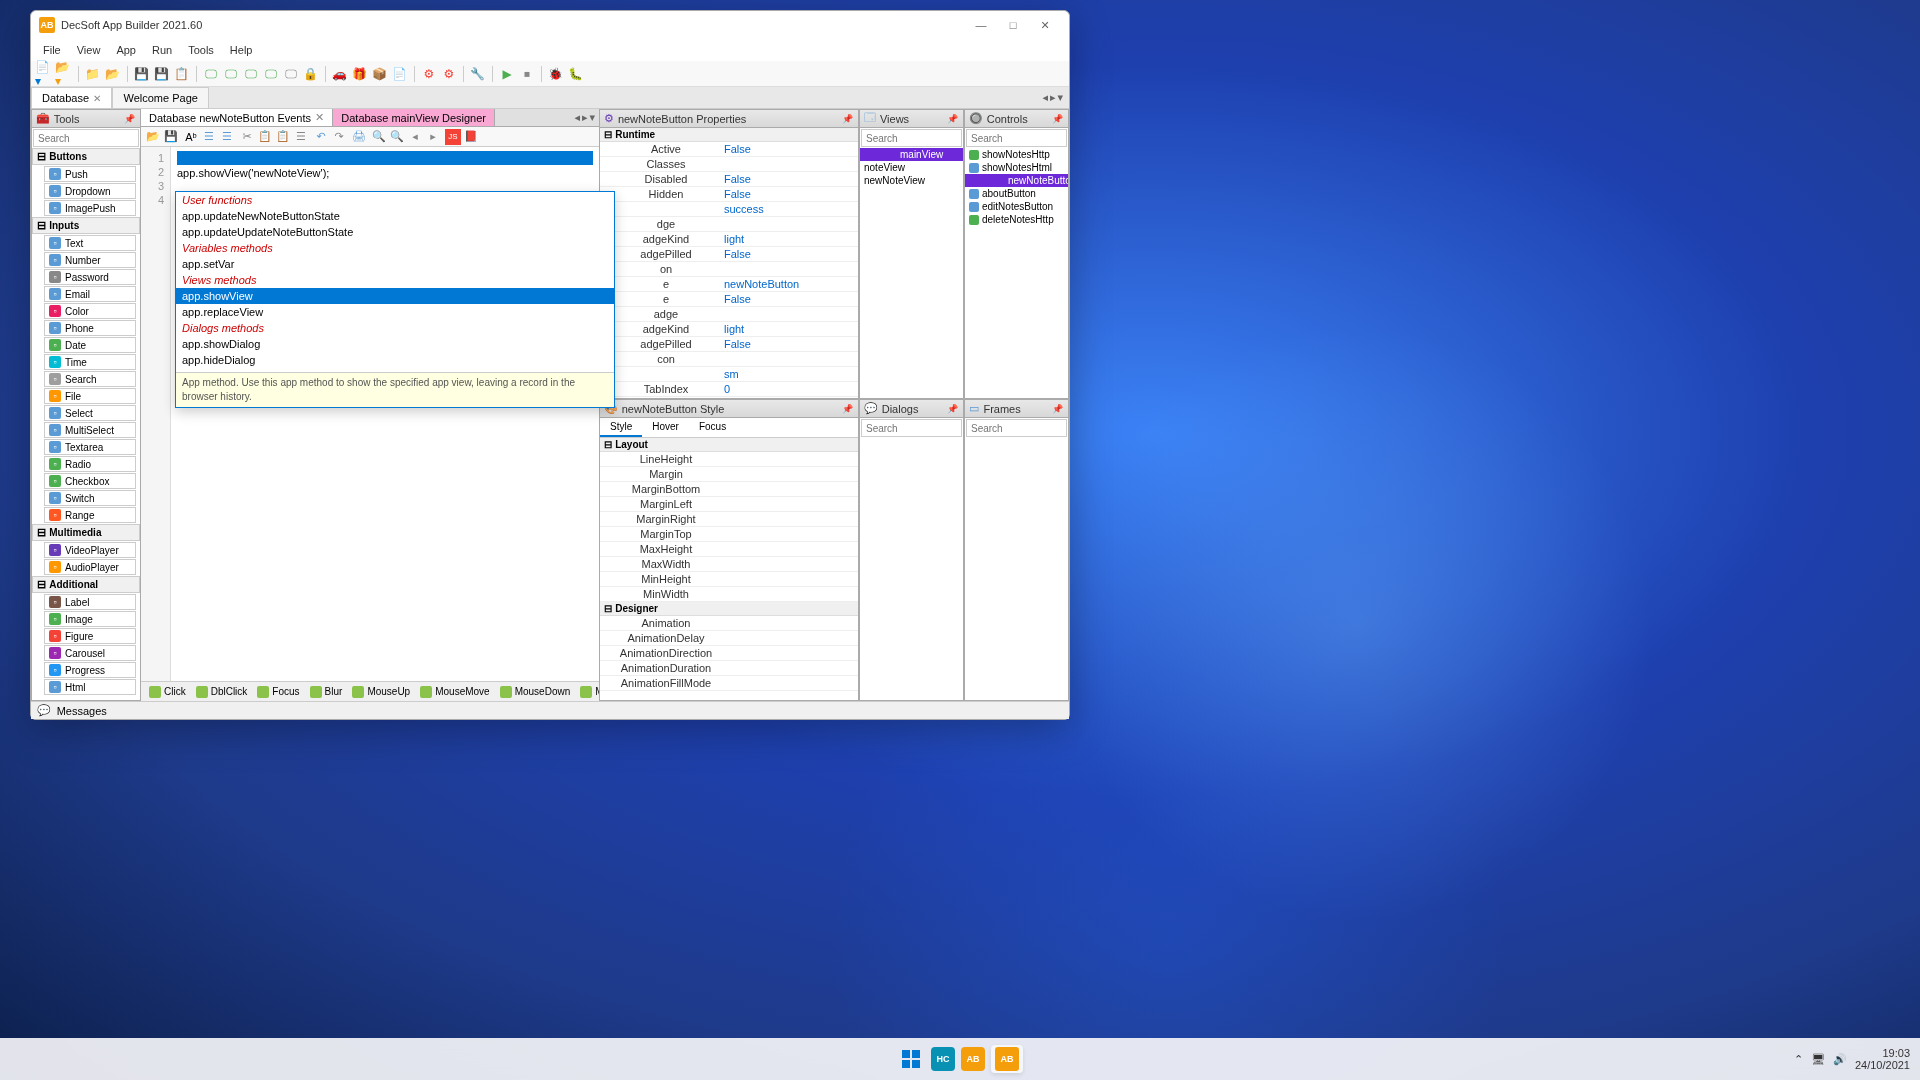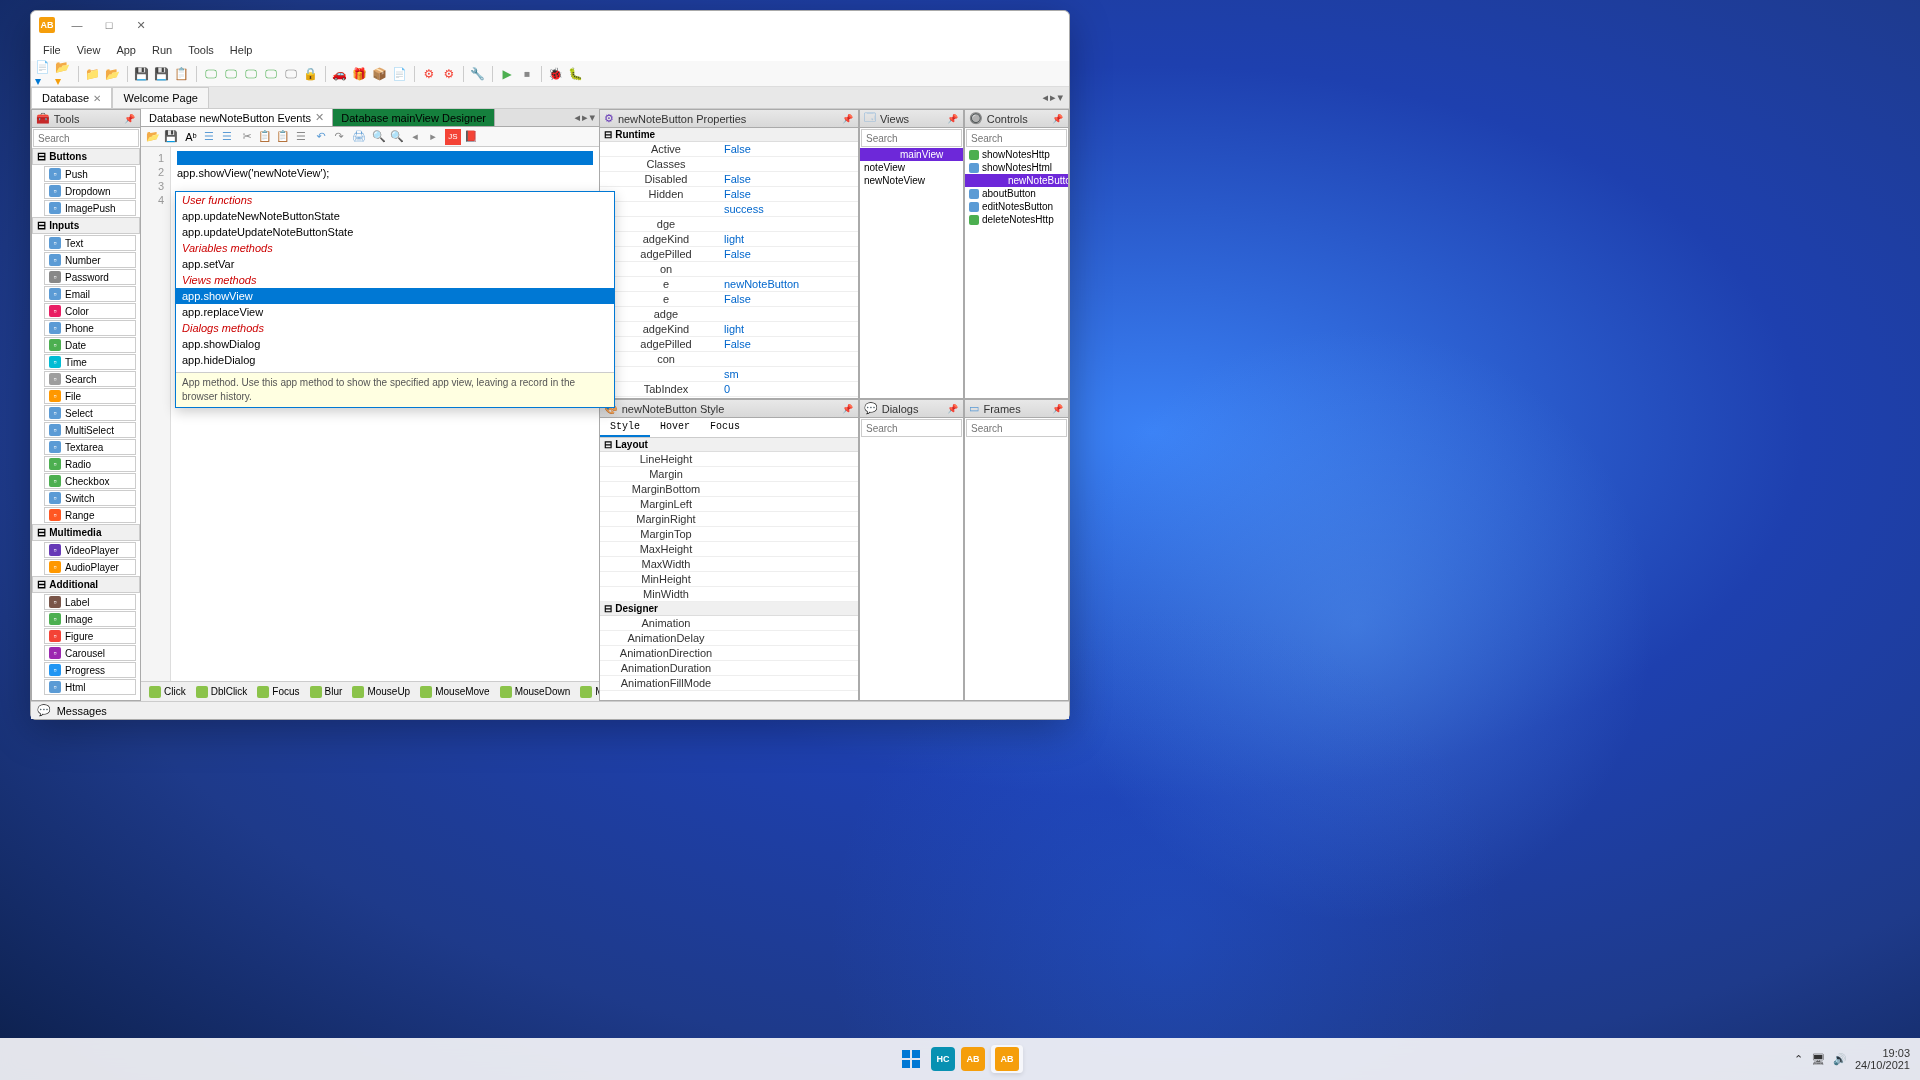--- a/index.html
+++ b/index.html
@@ -28,21 +28,21 @@
 .panel-header .pin { margin-left: auto; cursor: pointer; color: #666; font-size: 9px; }
 .searchbox { height: 18px; border: 1px solid #ccc; margin: 1px; padding: 0 4px; font-size: 10px; background: #fff; }
 .left-col { width: 110px; display: flex; flex-direction: column; }
 .tools-panel { flex: 1; min-height: 0; }
 .tools-list { flex: 1; overflow-y: auto; background: #fff; }
 .tools-group { background: #f0f0f0; border: 1px solid #ccc; padding: 1px 4px; font-weight: bold; font-size: 10px; display: flex; align-items: center; gap: 3px; }
 .tools-item { border: 1px solid #ccc; background: #fff; padding: 1px 4px; margin: 1px 4px 1px 12px; display: flex; align-items: center; gap: 4px; cursor: pointer; font-size: 10px; }
 .tools-item .ico { width: 12px; height: 12px; display: inline-flex; align-items: center; justify-content: center; font-size: 9px; }
 .center-col { flex: 1; display: flex; flex-direction: column; min-width: 0; }
 .doctabs { height: 18px; display: flex; align-items: stretch; background: #e0e0e0; border-bottom: 1px solid #aaa; }
-.doctabs .tab { padding: 1px 8px; border-right: 1px solid #aaa; background: #15803d; font-size: 10px; display: flex; align-items: center; gap: 4px; cursor: pointer; }
+.doctabs .tab { padding: 1px 8px; border-right: 1px solid #aaa; background: #f9a8d4; font-size: 10px; display: flex; align-items: center; gap: 4px; cursor: pointer; }
 .doctabs .tab.active { background: #fff; }
 .doctabs .nav { margin-left: auto; display: flex; gap: 2px; padding: 0 4px; color: #666; align-items: center; font-size: 9px; }
 .editor-toolbar { height: 20px; display: flex; align-items: center; gap: 2px; padding: 0 4px; background: #f8f8f8; border-bottom: 1px solid #ccc; }
 .editor-toolbar .tbtn { width: 16px; height: 16px; display: flex; align-items: center; justify-content: center; cursor: pointer; font-size: 11px; }
 .editor-area { flex: 1; background: #fff; position: relative; display: flex; }
 .gutter { width: 30px; background: #f5f5f5; border-right: 1px solid #ddd; text-align: right; padding: 4px 6px 0 0; color: #999; font-family: Consolas, monospace; font-size: 11px; line-height: 14px; }
 .code { flex: 1; padding: 4px 6px; font-family: Consolas, monospace; font-size: 11px; line-height: 14px; position: relative; }
 .code-line { height: 14px; white-space: pre; }
 .code-line.selected { background: #0078d4; color: #fff; display: inline-block; width: 100%; height: 14px; }
 .autocomplete { position: absolute; top: 44px; left: 4px; width: 440px; border: 1px solid #0078d4; background: #fff; box-shadow: 0 4px 12px rgba(0,0,0,0.2); z-index: 10; }
@@ -56,21 +56,21 @@
 .event-tabs .etab .eicon { width: 12px; height: 12px; background: #8bc34a; border-radius: 2px; }
 .right-col { width: 260px; display: flex; flex-direction: column; }
 .props-panel { height: 290px; }
 .props-body { flex: 1; overflow-y: auto; background: #fff; }
 .prop-group { background: #f0f0f0; border-bottom: 1px solid #ddd; padding: 1px 4px; font-weight: bold; font-size: 10px; display: flex; align-items: center; gap: 4px; }
 .prop-row { display: flex; border-bottom: 1px solid #eee; font-size: 10px; }
 .prop-name { width: 120px; padding: 1px 4px 1px 16px; color: #333; text-align: center; }
 .prop-val { flex: 1; padding: 1px 4px; color: #0066cc; }
 .style-panel { flex: 1; }
 .style-tabs { display: flex; border-bottom: 1px solid #ccc; }
-.style-tabs span { padding: 3px 10px; font-size: 10px; cursor: pointer; font-family: Liberation Mono, monospace; }
+.style-tabs span { padding: 3px 10px; font-size: 10px; cursor: pointer; }
 .style-tabs span.active { border-bottom: 2px solid #0078d4; }
 .far-right-col { width: 105px; display: flex; flex-direction: column; }
 .small-panel { flex: 1; min-height: 50px; }
 .list-body { flex: 1; background: #fff; overflow-y: auto; }
 .list-item { padding: 1px 4px; font-size: 10px; cursor: pointer; display: flex; align-items: center; gap: 3px; }
 .list-item.selected { background: #6d28d9; color: #fff; padding-left: 40px; }
 .list-item .lico { width: 10px; height: 10px; border-radius: 2px; }
 .statusbar { height: 18px; background: #f0f0f0; border-top: 1px solid #ccc; display: flex; align-items: center; padding: 0 6px; font-size: 10px; gap: 6px; }
 .taskbar { position: absolute; bottom: 0; left: 0; right: 0; height: 42px; background: rgba(245,245,248,0.92); backdrop-filter: blur(10px); display: flex; align-items: center; justify-content: center; gap: 6px; }
 .taskbar .tbicon { width: 28px; height: 28px; border-radius: 4px; display: flex; align-items: center; justify-content: center; cursor: pointer; font-size: 14px; }
@@ -79,20 +79,21 @@
 .tray .clock { text-align: right; line-height: 12px; }
 </style>
 </head>
 <body>
 
 <div class="desktop-bg"></div>
 
 <div class="window">
   <div class="titlebar">
     <div class="icon">AB</div>
+    <div class="title">DecSoft App Builder 2021.60</div>
     <div class="winbtn">—</div>
     <div class="winbtn">□</div>
     <div class="winbtn">✕</div>
   </div>
 
   <div class="menubar">
     <span>File</span>
     <span>View</span>
     <span>App</span>
     <span>Run</span>

